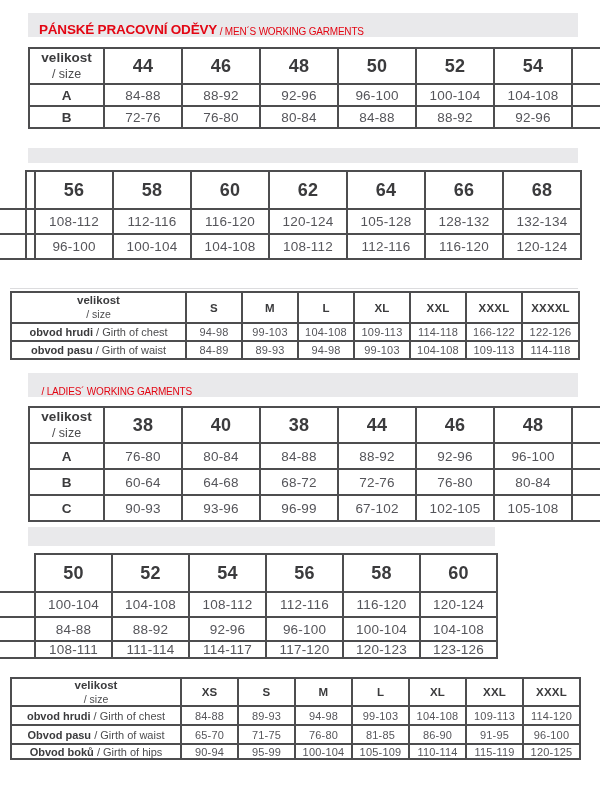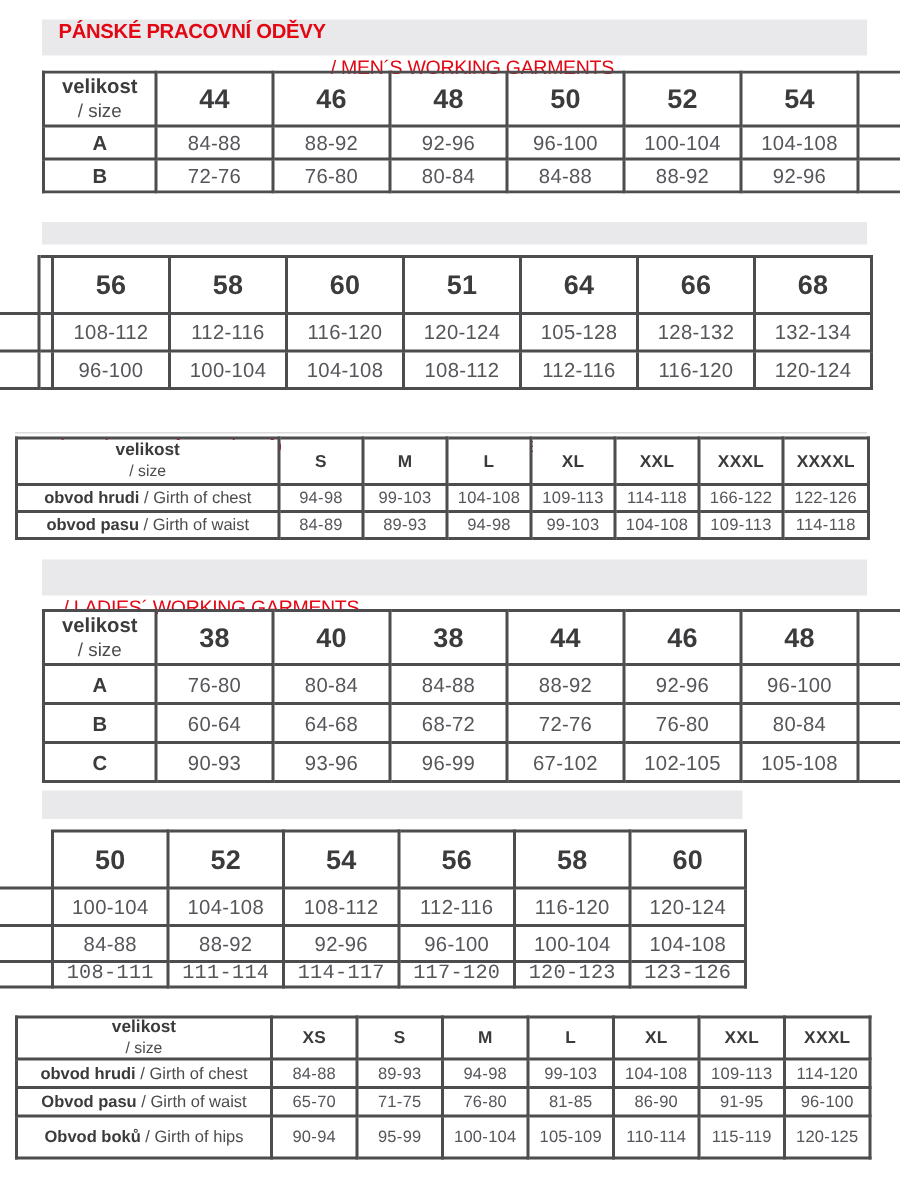--- a/index.html
+++ b/index.html
@@ -5,25 +5,25 @@
   html,body { margin:0; padding:0; background:#ffffff; }
   #page {
     position:relative; width:600px; height:800px; background:#fff;
     font-family:"Liberation Sans", sans-serif; overflow:hidden;
     color:#3b3b3d;
   }
   
   .titlebar {
     position:absolute; left:28px; width:550px; height:24px;
     background:var(--bar, #e9e9eb);
-    display:flex; align-items:flex-start; padding-left:11px; box-sizing:border-box;
+    display:flex; align-items:flex-end; padding-left:11px; box-sizing:border-box;
     white-space:pre;
   }
   .titlebar .t-cs { color:var(--red,#e30613); font-weight:700; font-size:13.5px; letter-spacing:-0.2px; }
-  .titlebar .t-en { color:var(--red,#e30613); font-weight:400; font-size:13px; letter-spacing:-0.2px;margin-top:24px; }
+  .titlebar .t-en { color:var(--red,#e30613); font-weight:400; font-size:10px; letter-spacing:-0.2px;margin-top:24px; }
   #bar1 { top:13px; }
   #bar2 { top:373px; }
   .graybar { position:absolute; background:var(--bar,#e9e9eb); }
   #spacer1 { left:28px; top:148px; width:550px; height:15px; }
   #spacer2 { left:28px; top:527px; width:467px; height:19px; }
   
   .subtitle { position:absolute; left:13px; top:270px; white-space:pre; }
   .subtitle .t-cs { color:var(--red,#e30613); font-weight:700; font-size:10.5px; }
   .subtitle .t-en { color:var(--red,#e30613); font-weight:400; font-size:10.5px; }
   .rule { position:absolute; left:10px; top:288px; width:568px; height:1px; background:#dcdcde; }
@@ -133,21 +133,21 @@
           <col style="width: 78px;">
           <col style="width: 78px;">
         </colgroup>
         <tbody>
           <tr style="height: 38px;">
             <td class="stub edge no-top"></td>
             <td class="stub"></td>
             <td class="colhead">56</td>
             <td class="colhead">58</td>
             <td class="colhead">60</td>
-            <td class="colhead">51</td>
+            <td class="colhead">62</td>
             <td class="colhead">64</td>
             <td class="colhead">66</td>
             <td class="colhead">68</td>
           </tr>
           <tr style="height: 25px;">
             <td class="stub edge"></td>
             <td class="stub"></td>
             <td class="val">108-112</td>
             <td class="val">112-116</td>
             <td class="val">116-120</td>
@@ -324,21 +324,21 @@
           </tr>
           <tr style="height: 24px;">
             <td class="stub edge"></td>
             <td class="val">84-88</td>
             <td class="val">88-92</td>
             <td class="val">92-96</td>
             <td class="val">96-100</td>
             <td class="val">100-104</td>
             <td class="val">104-108</td>
           </tr>
-          <tr style="height: 14px; font-family: Liberation Mono, monospace;">
+          <tr style="height: 14px;">
             <td class="stub edge"></td>
             <td class="val">108-111</td>
             <td class="val">111-114</td>
             <td class="val">114-117</td>
             <td class="val">117-120</td>
             <td class="val">120-123</td>
             <td class="val">123-126</td>
           </tr>
         </tbody>
       </table>
@@ -383,21 +383,21 @@
           <tr style="height: 19px;">
             <td class="rowlabel2"><span class="rl-cs">Obvod pasu</span><span class="rl-en"> / Girth of waist</span></td>
             <td class="val">65-70</td>
             <td class="val">71-75</td>
             <td class="val">76-80</td>
             <td class="val">81-85</td>
             <td class="val">86-90</td>
             <td class="val">91-95</td>
             <td class="val">96-100</td>
           </tr>
-          <tr style="height: 28px;">
+          <tr style="height: 15px;">
             <td class="rowlabel2"><span class="rl-cs">Obvod boků</span><span class="rl-en"> / Girth of hips</span></td>
             <td class="val">90-94</td>
             <td class="val">95-99</td>
             <td class="val">100-104</td>
             <td class="val">105-109</td>
             <td class="val">110-114</td>
             <td class="val">115-119</td>
             <td class="val">120-125</td>
           </tr>
         </tbody>

